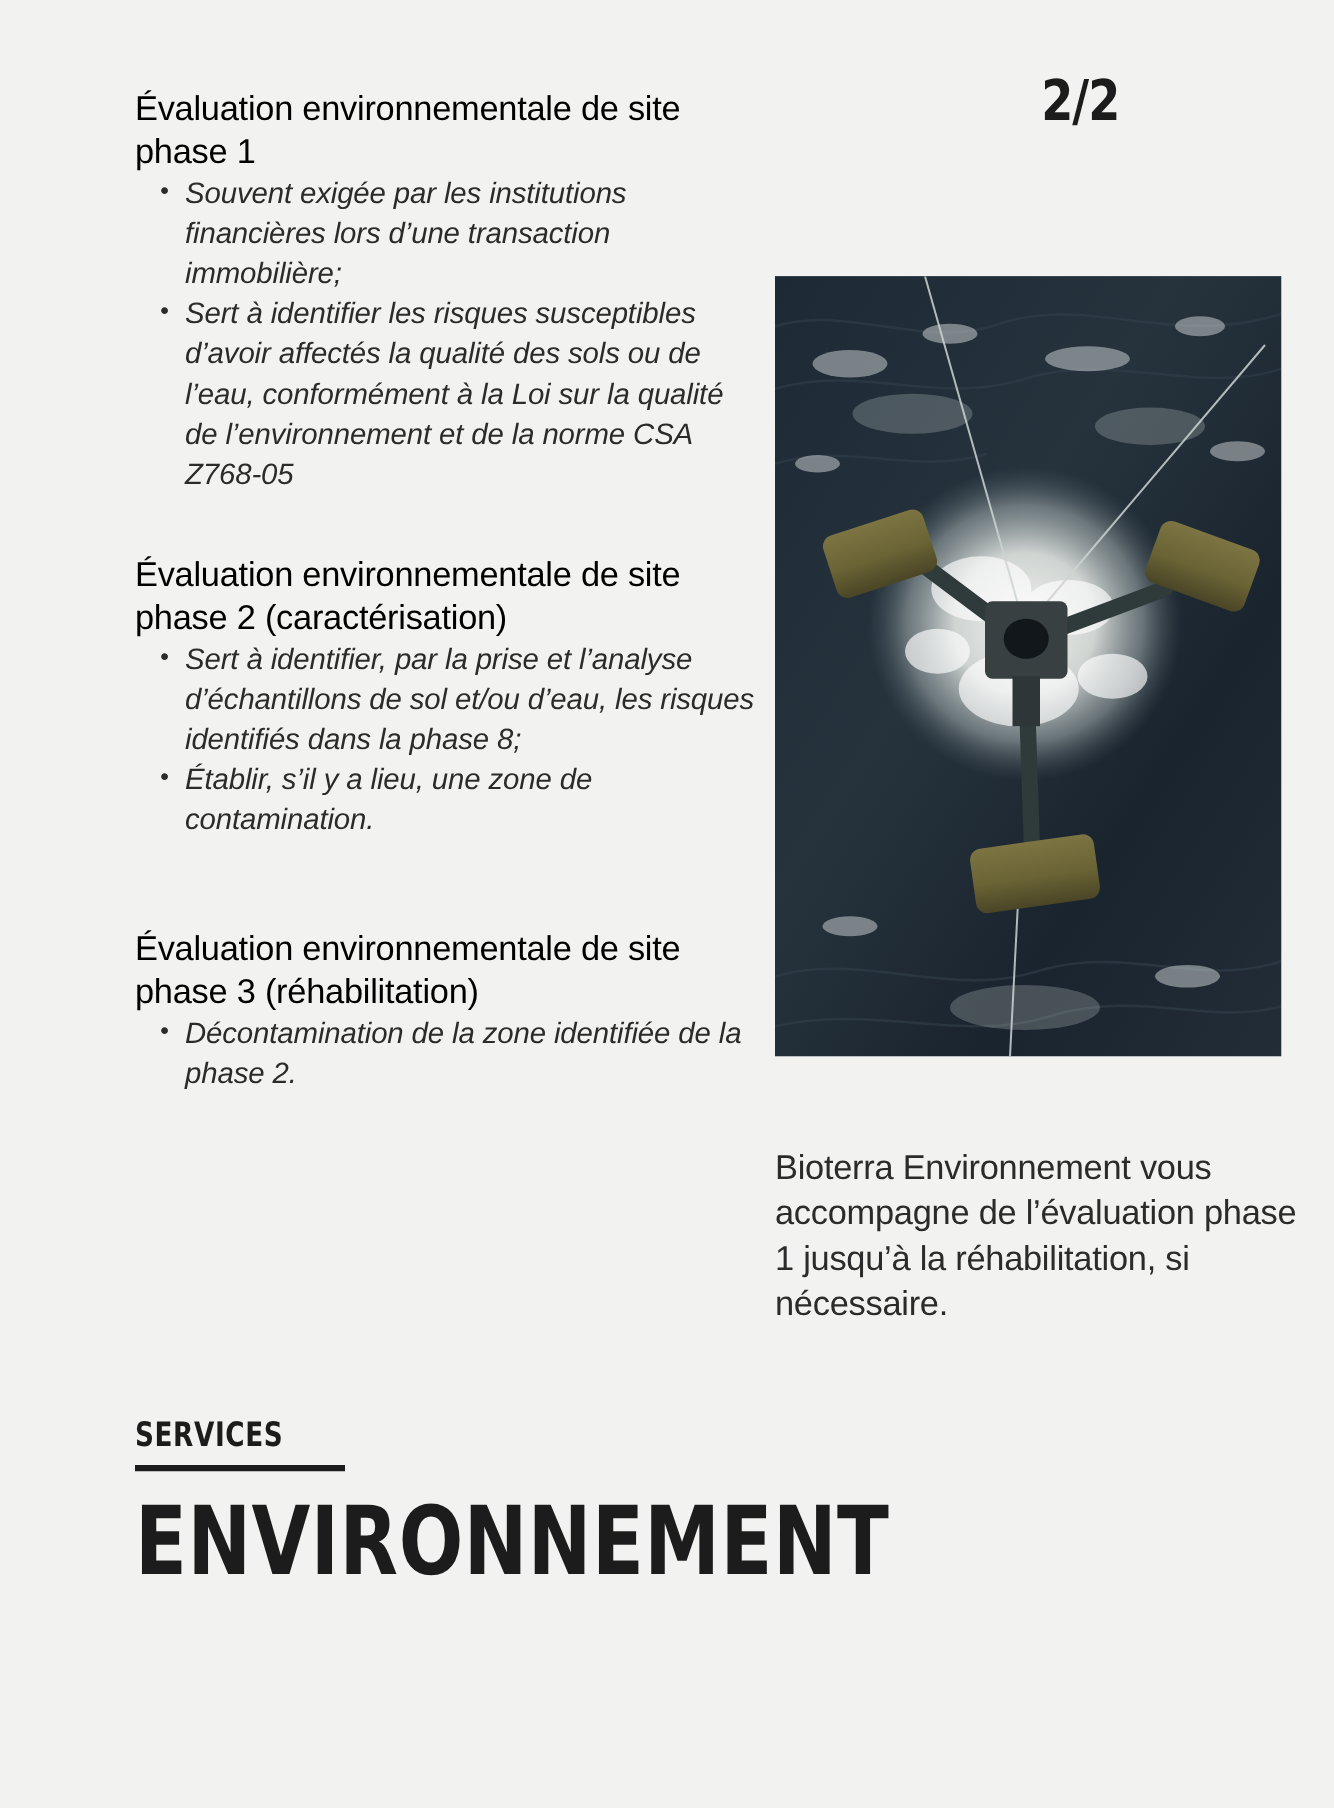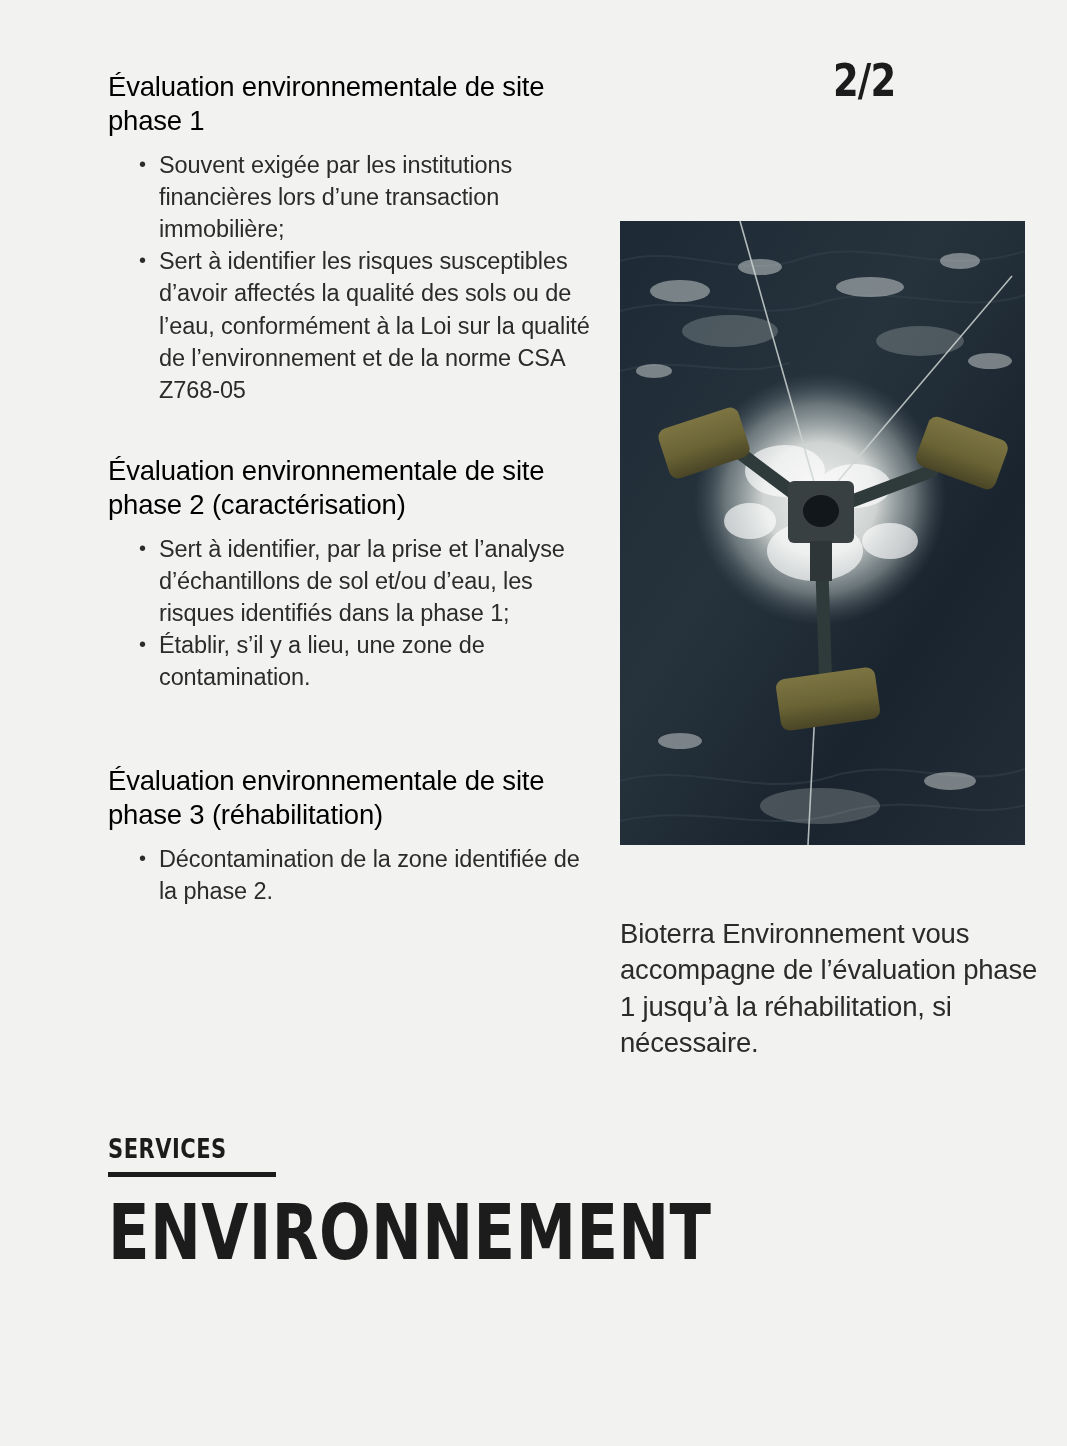--- a/index.html
+++ b/index.html
@@ -53,22 +53,23 @@
     font-weight: 400;
     color: #000000;
     margin: 0;
     letter-spacing: -0.2px;
   }
   .section-title .it {
   }
 
   ul.bullets {
     list-style: none;
-    margin: 11px;
+    margin: 0;
     padding: 0;
+    font-style: italic;
   }
   ul.bullets li {
     position: relative;
     padding-left: 40px;
     font-size: 23.5px;
     line-height: 1.365;
     color: #2b2b2b;
     letter-spacing: -0.1px;
   }
   ul.bullets li::before {
@@ -156,21 +157,21 @@
     <h2 class="section-title"><span>Évaluation environnementale de site phase 1</span></h2>
 
     <ul class="bullets block-1-list">
       <li>Souvent exigée par les institutions financières lors d’une transaction immobilière;</li>
       <li>Sert à identifier les risques susceptibles d’avoir affectés la qualité des sols ou de l’eau, conformément à la Loi sur la qualité de l’environnement et de la norme CSA Z768-05</li>
     </ul>
 
     <h2 class="section-title title-2"><span>Évaluation environnementale de site phase 2 </span><span class="it">(caractérisation)</span></h2>
 
     <ul class="bullets block-2-list">
-      <li>Sert à identifier, par la prise et l’analyse d’échantillons de sol et/ou d’eau, les risques identifiés dans la phase 1;</li>
+      <li>Sert à identifier, par la prise et l’analyse d’échantillons de sol et/ou d’eau, les risques identifiés dans la phase 8;</li>
       <li>Établir, s’il y a lieu, une zone de contamination.</li>
     </ul>
 
     <h2 class="section-title title-3"><span>Évaluation environnementale de site phase 3 </span><span class="it">(réhabilitation)</span></h2>
 
     <ul class="bullets block-3-list">
       <li>Décontamination de la zone identifiée de la phase 2.</li>
     </ul>
 
   </div>

